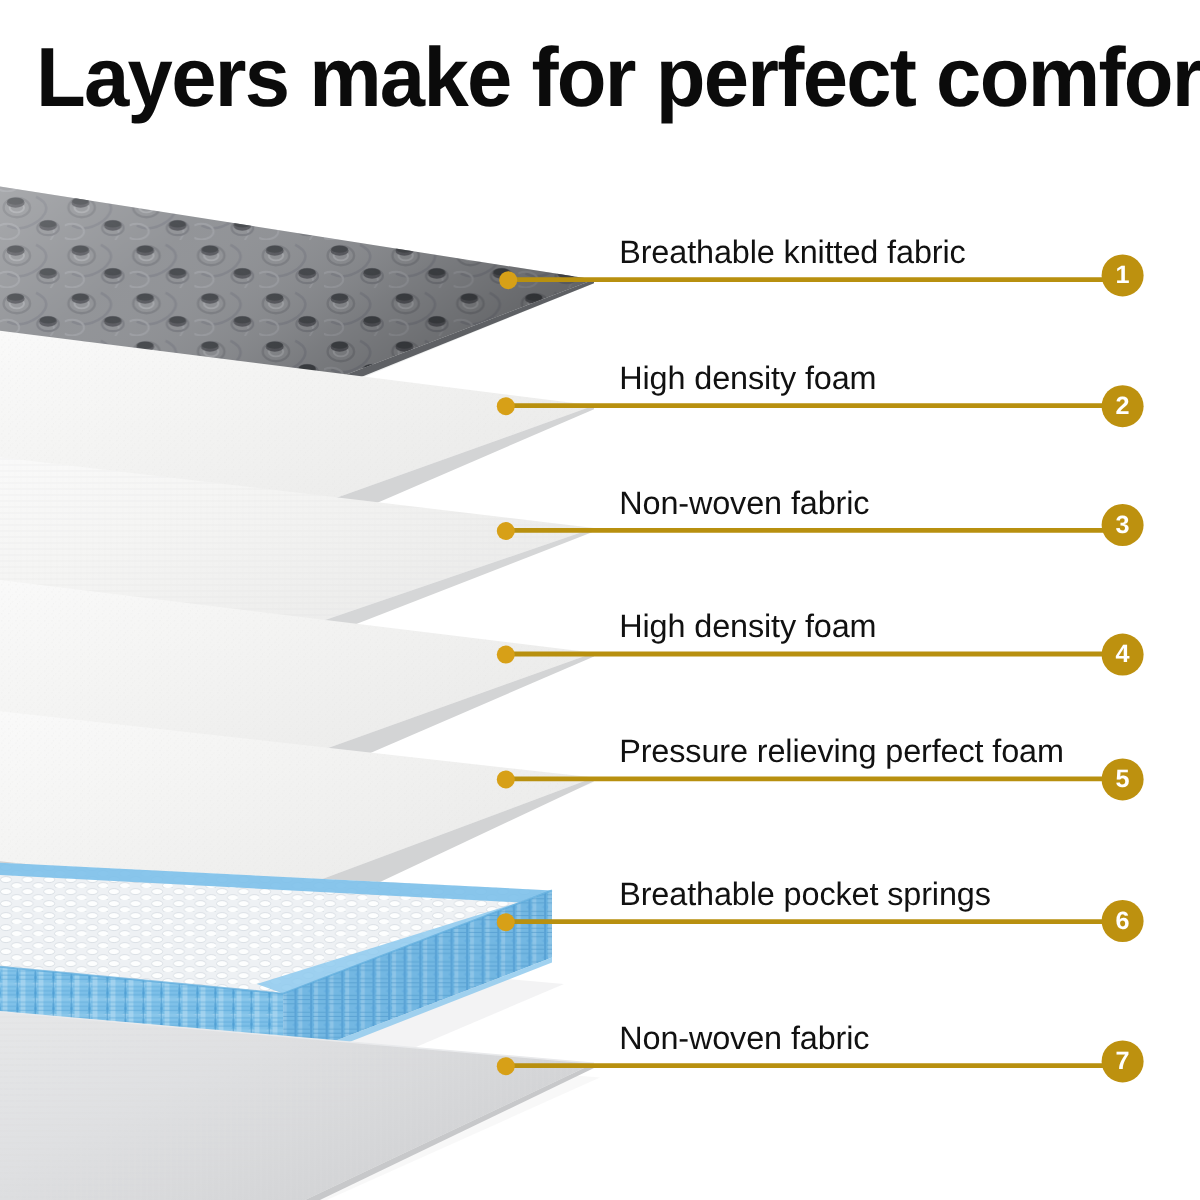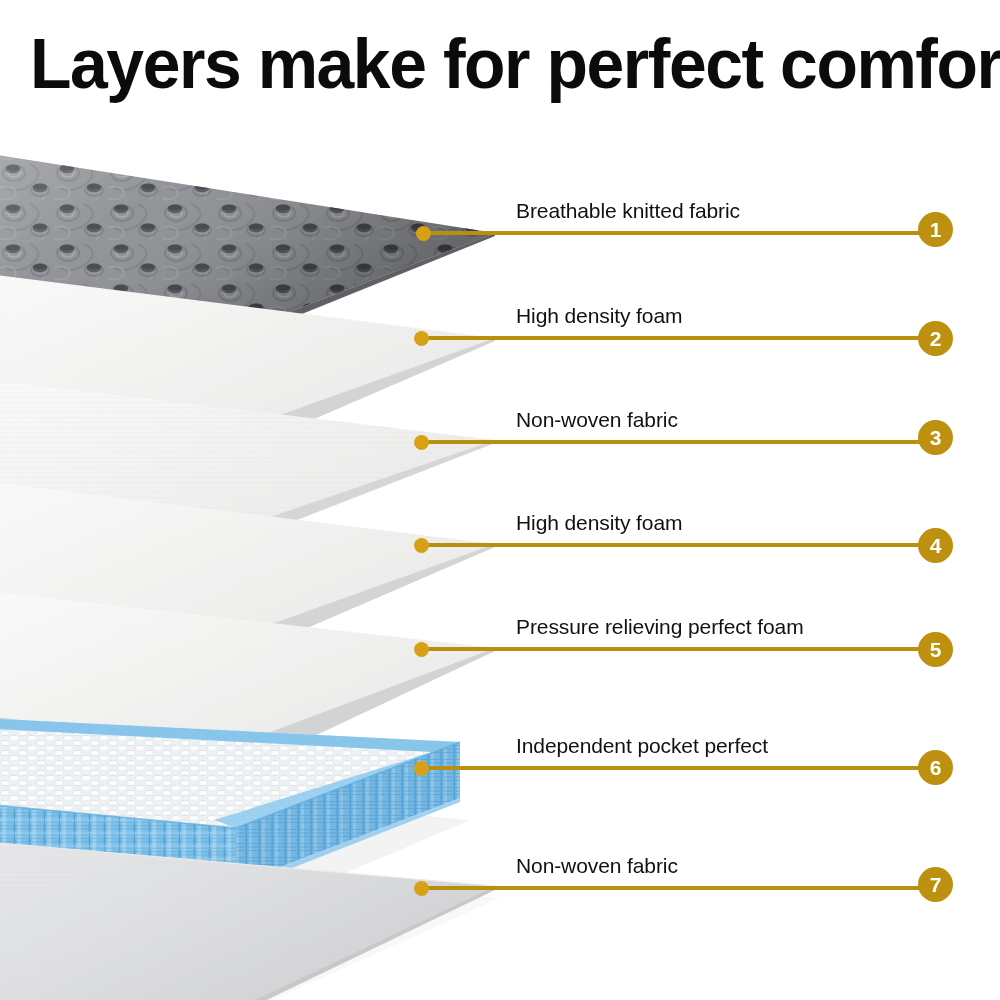--- a/index.html
+++ b/index.html
@@ -61,21 +61,21 @@
     left: 0;
     width: 1000px;
     height: 0;
   }
 
   .callout-label {
     position: absolute;
     left: 516px;
     bottom: 8px;
     font-family: "Liberation Sans", sans-serif;
-    font-size: 21px;
+    font-size: 27px;
     line-height: 29px;
     color: #111111;
     white-space: nowrap;
     letter-spacing: -0.1px;
   }
 
   .callout-line {
     position: absolute;
     height: 4px;
     background: #b8900f;
@@ -323,21 +323,21 @@
     </div>
 
     <div class="callout" style="top:649px">
       <span class="callout-label">Pressure relieving perfect foam</span>
       <span class="callout-line" style="left:426px; width:502px;"></span>
       <span class="callout-dot" style="left:414px;"></span>
       <span class="callout-badge" style="left:918px;">5</span>
     </div>
 
     <div class="callout" style="top:768px">
-      <span class="callout-label">Independent pocket perfect</span>
+      <span class="callout-label">Breathable pocket springs</span>
       <span class="callout-line" style="left:426px; width:502px;"></span>
       <span class="callout-dot" style="left:414px;"></span>
       <span class="callout-badge" style="left:918px; top:-18px;">6</span>
     </div>
 
     <div class="callout" style="top:888px">
       <span class="callout-label">Non-woven fabric</span>
       <span class="callout-line" style="left:426px; width:502px;"></span>
       <span class="callout-dot" style="left:414px;"></span>
       <span class="callout-badge" style="left:918px; top:-21px;">7</span>

